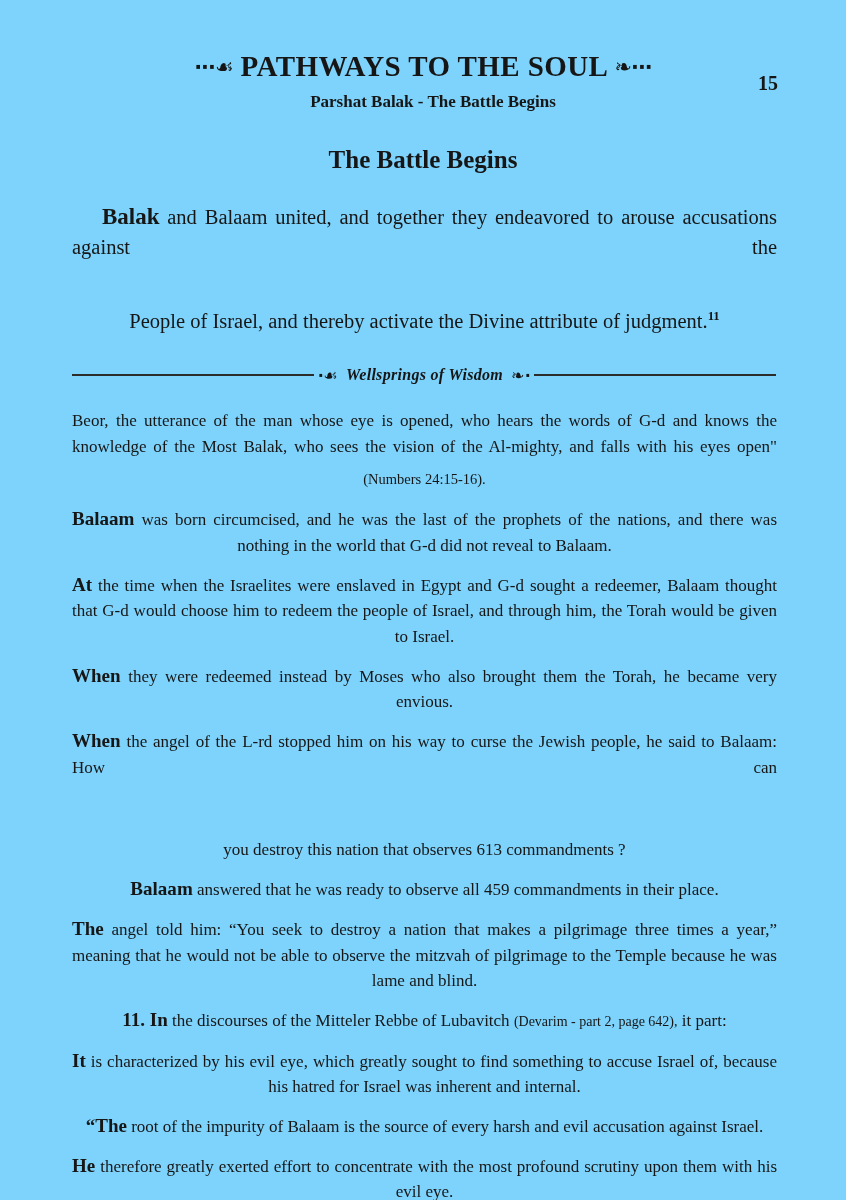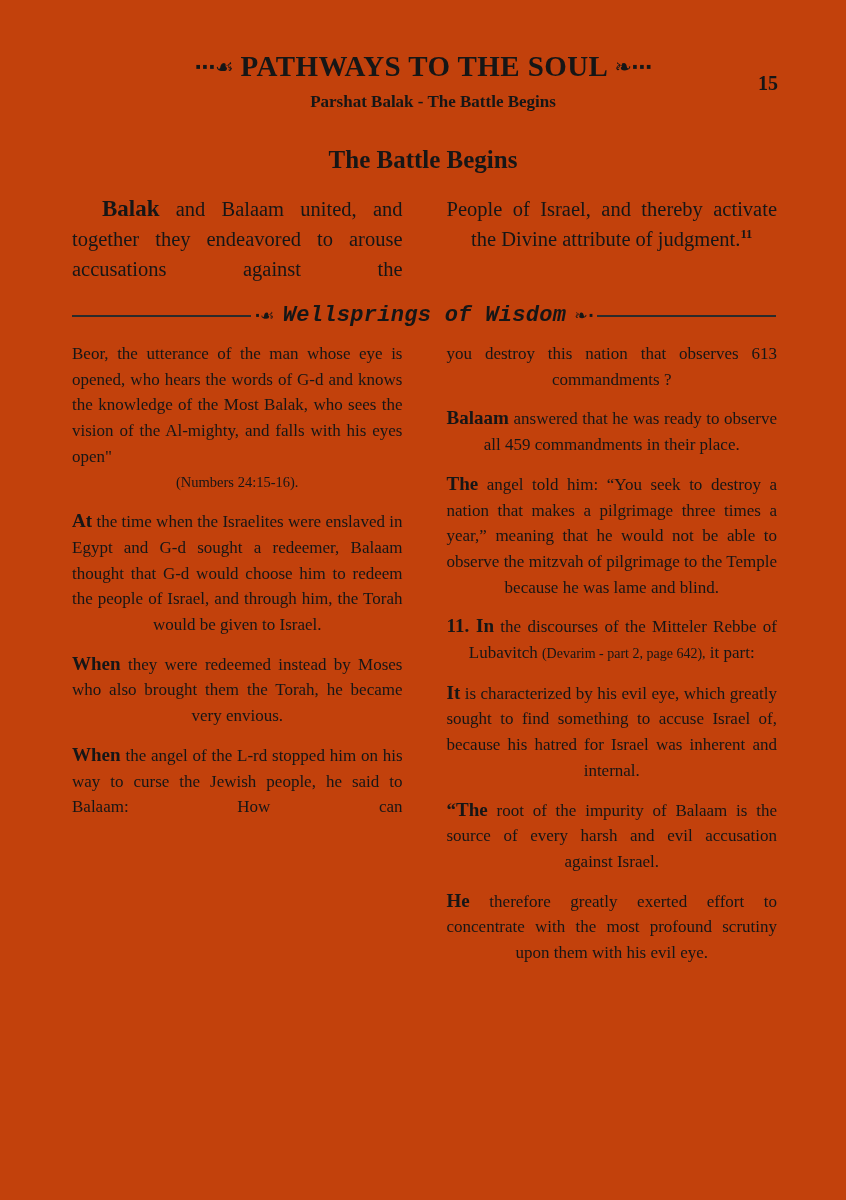--- a/index.html
+++ b/index.html
@@ -1,56 +1,56 @@
 <!DOCTYPE html>
 <html><head>
 <meta charset="utf-8">
 <style>
   html,body{margin:0;padding:0;}
   body{
     width:846px;height:1200px;background:#ffffff;color:#161616;
     font-family:"Liberation Serif", serif;overflow:hidden;
   }
-  .page{position:relative;width:846px;height:1200px;background:#c2410c;}
+  .page{position:relative;width:846px;height:1200px;background:#7dd3fc;}
 
   
   .header{position:relative;text-align:center;padding-top:49px;}
   .title-line{font-weight:bold;font-size:29px;letter-spacing:.4px;white-space:nowrap;line-height:34px;}
   .orn{font-family:"DejaVu Sans", sans-serif;font-weight:bold;}
   .title-orn{font-size:21px;vertical-align:2px;letter-spacing:-1px;}
   .page-number{position:absolute;top:72px;right:68px;font-size:20px;font-weight:bold;}
   .subtitle{font-size:17px;font-weight:bold;margin-top:7px;line-height:22px;padding-left:20px;}
 
   
-  .heading{font-size:25px;font-weight:bold;text-align:center;margin:32px 0 19px 0;line-height:30px;}
-  .columns{display:flex;gap:44px;padding:0 69px 0 72px;}
+  .heading{font-size:25px;font-weight:bold;text-align:center;margin:32px 0 27px 0;line-height:30px;}
+  .columns{display:flex;gap:44px;padding:0 69px 0 72px;flex-direction:column;}
   .col{flex:1;min-width:0;}
   .para{margin:0 0 13px 0;text-align:justify;}
   .last-center{text-align-last:center;}
   .last-justify{text-align-last:justify;}
   .indent{text-indent:30px;}
   .intro .para{font-size:20.5px;line-height:30px;margin:0;}
   .intro .lead{font-weight:bold;font-size:1.12em;}
   sup{font-size:.62em;line-height:0;font-weight:bold;}
 
   
   .divider{display:flex;align-items:center;margin:19px 70px 13px 72px;}
   .divider .rule{flex:1;height:0;border-top:2px solid #2b2b2b;}
   .div-orn{font-size:16px;margin:0 3px;}
   .divider-title{
-    font-size:22px;font-weight:bold;font-style:italic;margin:0 5px;
-    font-family:Liberation Mono, monospace;letter-spacing:.3px;white-space:nowrap;
+    font-size:16px;font-weight:bold;font-style:italic;margin:11px 5px;
+    font-family:Liberation Serif, serif;letter-spacing:.3px;white-space:nowrap;
   }
 
   
   .body-cols .para{font-size:17px;line-height:25.7px;}
   .body-cols .lead{font-weight:bold;font-size:1.12em;}
   .body-cols .small{font-size:14px;}
   .has-citation{margin-bottom:0;}
-  .citation{font-size:14.5px;line-height:25.7px;text-align:center;margin:0 0 13px 0;}
+  .citation{font-size:14.5px;line-height:25.7px;text-align:center;margin:8px 0 13px 0;}
 </style>
 </head>
 <body>
 
 <div class="page">
 
   <header class="header">
     <div class="title-line">
       <span class="orn title-orn">∙∙∙☙</span>
       <span>PATHWAYS TO THE SOUL</span>
@@ -76,20 +76,21 @@
     <span class="orn div-orn">∙☙</span>
     <span class="divider-title">Wellsprings of Wisdom</span>
     <span class="orn div-orn">❧∙</span>
     <span class="rule"></span>
   </div>
 
   <section class="columns body-cols">
     <div class="col">
         <p class="para last-justify has-citation"><span>Beor, the utterance of the man whose eye is opened, who hears the words of G-d and knows the knowledge of the Most Balak, who sees the vision of the Al-mighty, and falls with his eyes open"</span></p>
         <div class="citation">(Numbers 24:15-16).</div>
+        <p class="para last-center"><span class="lead">Balaam</span><span> was born circumcised, and he was the last of the prophets of the nations, and there was nothing in the world that G-d did not reveal to Balaam.</span></p>
         <p class="para last-center"><span class="lead">At</span><span> the time when the Israelites were enslaved in Egypt and G-d sought a redeemer, Balaam thought that G-d would choose him to redeem the people of Israel, and through him, the Torah would be given to Israel.</span></p>
         <p class="para last-center"><span class="lead">When</span><span> they were redeemed instead by Moses who also brought them the Torah, he became very envious.</span></p>
         <p class="para last-justify"><span class="lead">When</span><span> the angel of the L-rd stopped him on his way to curse the Jewish people, he said to Balaam: How can</span></p>
       </div>
     <div class="col">
         <p class="para last-center"><span>you destroy this nation that observes 613 commandments ?</span></p>
         <p class="para last-center"><span class="lead">Balaam</span><span> answered that he was ready to observe all 459 commandments in their place.</span></p>
         <p class="para last-center"><span class="lead">The</span><span> angel told him: “You seek to destroy a nation that makes a pilgrimage three times a year,” meaning that he would not be able to observe the mitzvah of pilgrimage to the Temple because he was lame and blind.</span></p>
         <p class="para last-center"><span class="lead">11. In</span><span> the discourses of the Mitteler Rebbe of Lubavitch </span><span class="small">(Devarim - part 2, page 642),</span><span> it part:</span></p>
         <p class="para last-center"><span class="lead">It</span><span> is characterized by his evil eye, which greatly sought to find something to accuse Israel of, because his hatred for Israel was inherent and internal.</span></p>

